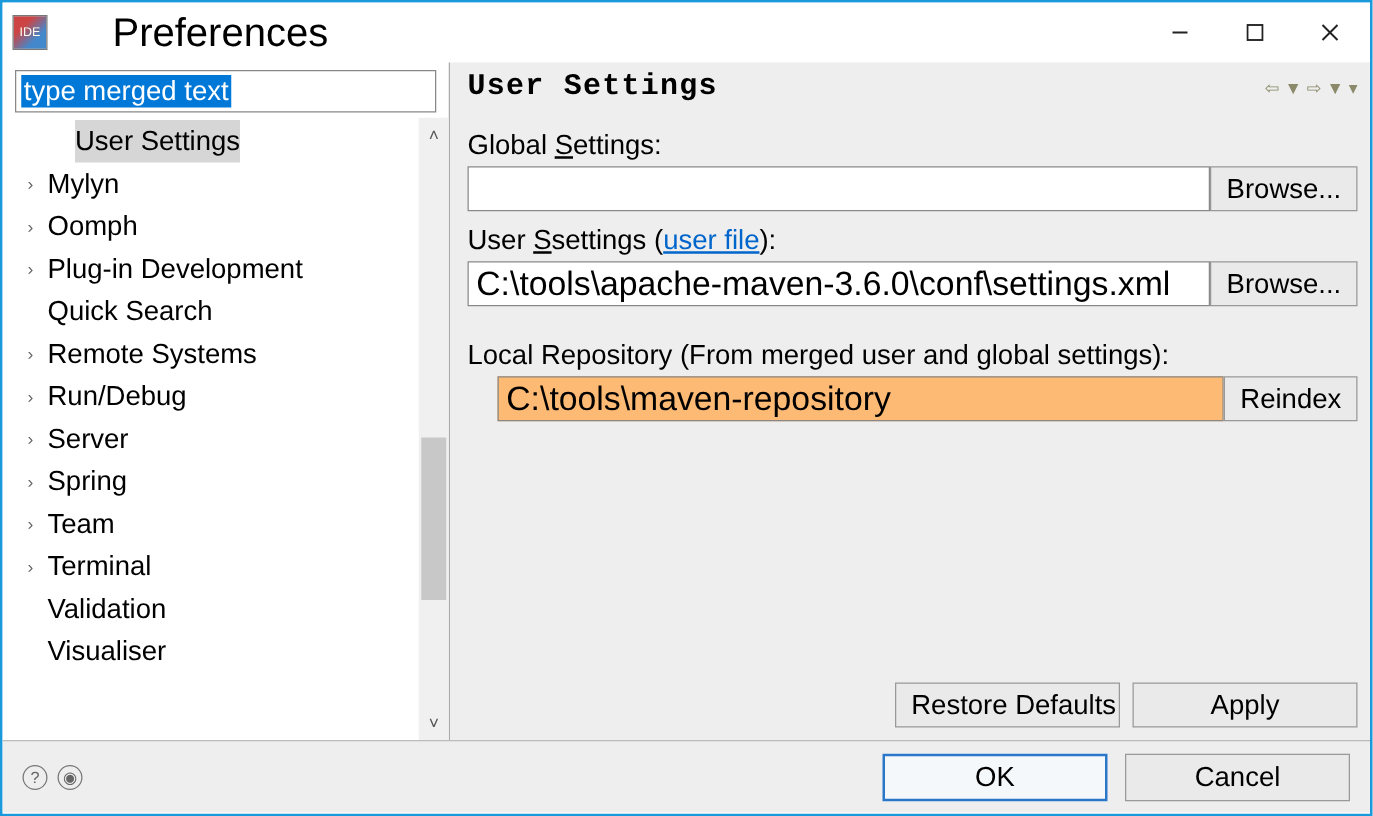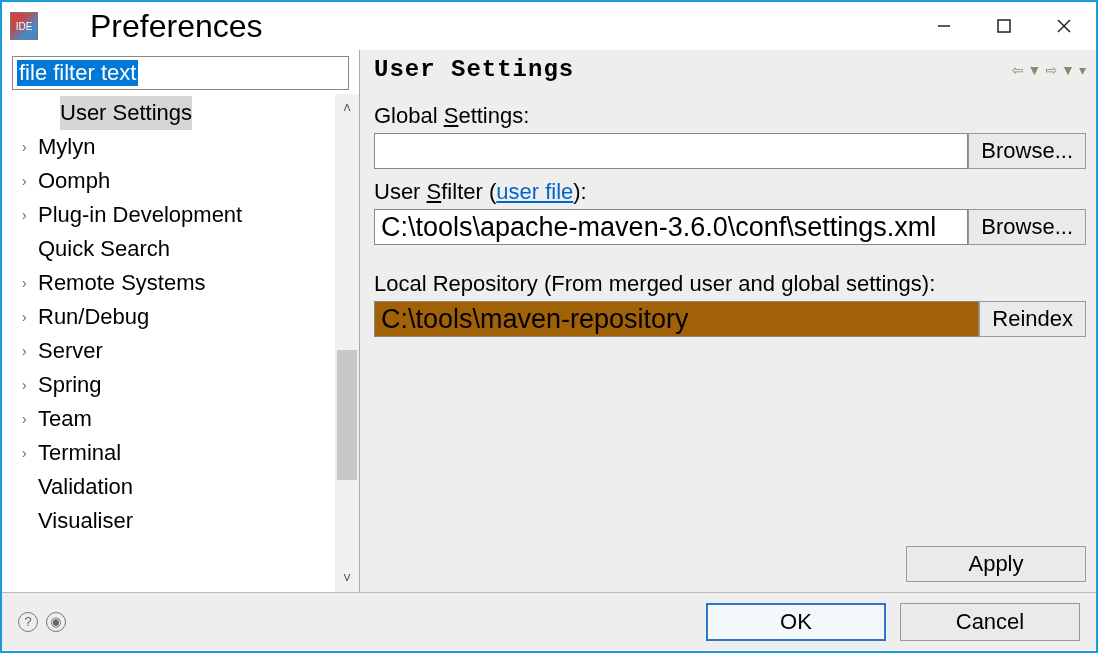--- a/index.html
+++ b/index.html
@@ -100,21 +100,21 @@
     .form { font-size:22px; }
     .label { margin-top:10px; margin-bottom:4px;}
     .underline { text-decoration: underline; }
     .row { display:flex; gap:0; align-items:center;}
     .text-input {
       flex:1; height:36px;
       background:#fff; border:1px solid #888;
       padding: 2px 6px; font-size:27px;
       font-family: inherit;
     }
-    .text-input.readonly { background:#a16207; }
+    .text-input.readonly { background:#fdba74;margin-left:24px; }
     .btn {
       height:36px;
       background:#eaeaea;
       border:1px solid #999;
       padding: 2px 12px;
       font-size:22px;
       font-family:inherit;
       white-space:nowrap;
     }
     .link { color:#0066cc; text-decoration: underline; cursor:pointer;}
@@ -168,21 +168,21 @@
           <line x1="2" y1="2" x2="14" y2="14"></line>
           <line x1="14" y1="2" x2="2" y2="14"></line>
         </svg>
     </div>
   </div>
 </div>
 
 <div class="workarea">
   <div class="left">
     <div class="filter-box">
-      <span class="filter-text">file filter text</span>
+      <span class="filter-text">type merged text</span>
     </div>
     <div class="tree-wrap">
       <div class="tree" id="tree">
           <div class="tree-item indent selected">
             <span class="exp"></span>
             <span class="lbl">User Settings</span>
           </div>
           <div class="tree-item">
             <span class="exp">›</span>
             <span class="lbl">Mylyn</span>
@@ -255,37 +255,38 @@
     <div class="form">
       <div class="label">
         <span>Global </span><span class="underline">S</span><span>ettings:</span>
       </div>
       <div class="row">
         <input class="text-input" value="" style="">
         <button class="btn">Browse...</button>
       </div>
 
       <div class="label">
-        <span>User </span><span class="underline">S</span><span>filter (</span><span class="link">user file</span><span>):</span>
+        <span>User </span><span class="underline">S</span><span>settings (</span><span class="link">user file</span><span>):</span>
       </div>
       <div class="row">
         <input class="text-input" value="C:\tools\apache-maven-3.6.0\conf\settings.xml" style="">
         <button class="btn">Browse...</button>
       </div>
 
 
       <div class="label" style="margin-top:26px">Local Repository (From merged user and global settings):</div>
       <div class="row">
         <input class="text-input readonly" readonly="" value="C:\tools\maven-repository" style="">
         <button class="btn">Reindex</button>
       </div>
     </div>
 
     <div class="spacer"></div>
     <div class="bottom-row">
+      <button class="btn">Restore Defaults</button>
       <button class="btn">Apply</button>
     </div>
   </div>
 </div>
 
 <div class="footer">
   <div class="footer-icons">
     <div class="round">?</div>
     <div class="round">◉</div>
   </div>

